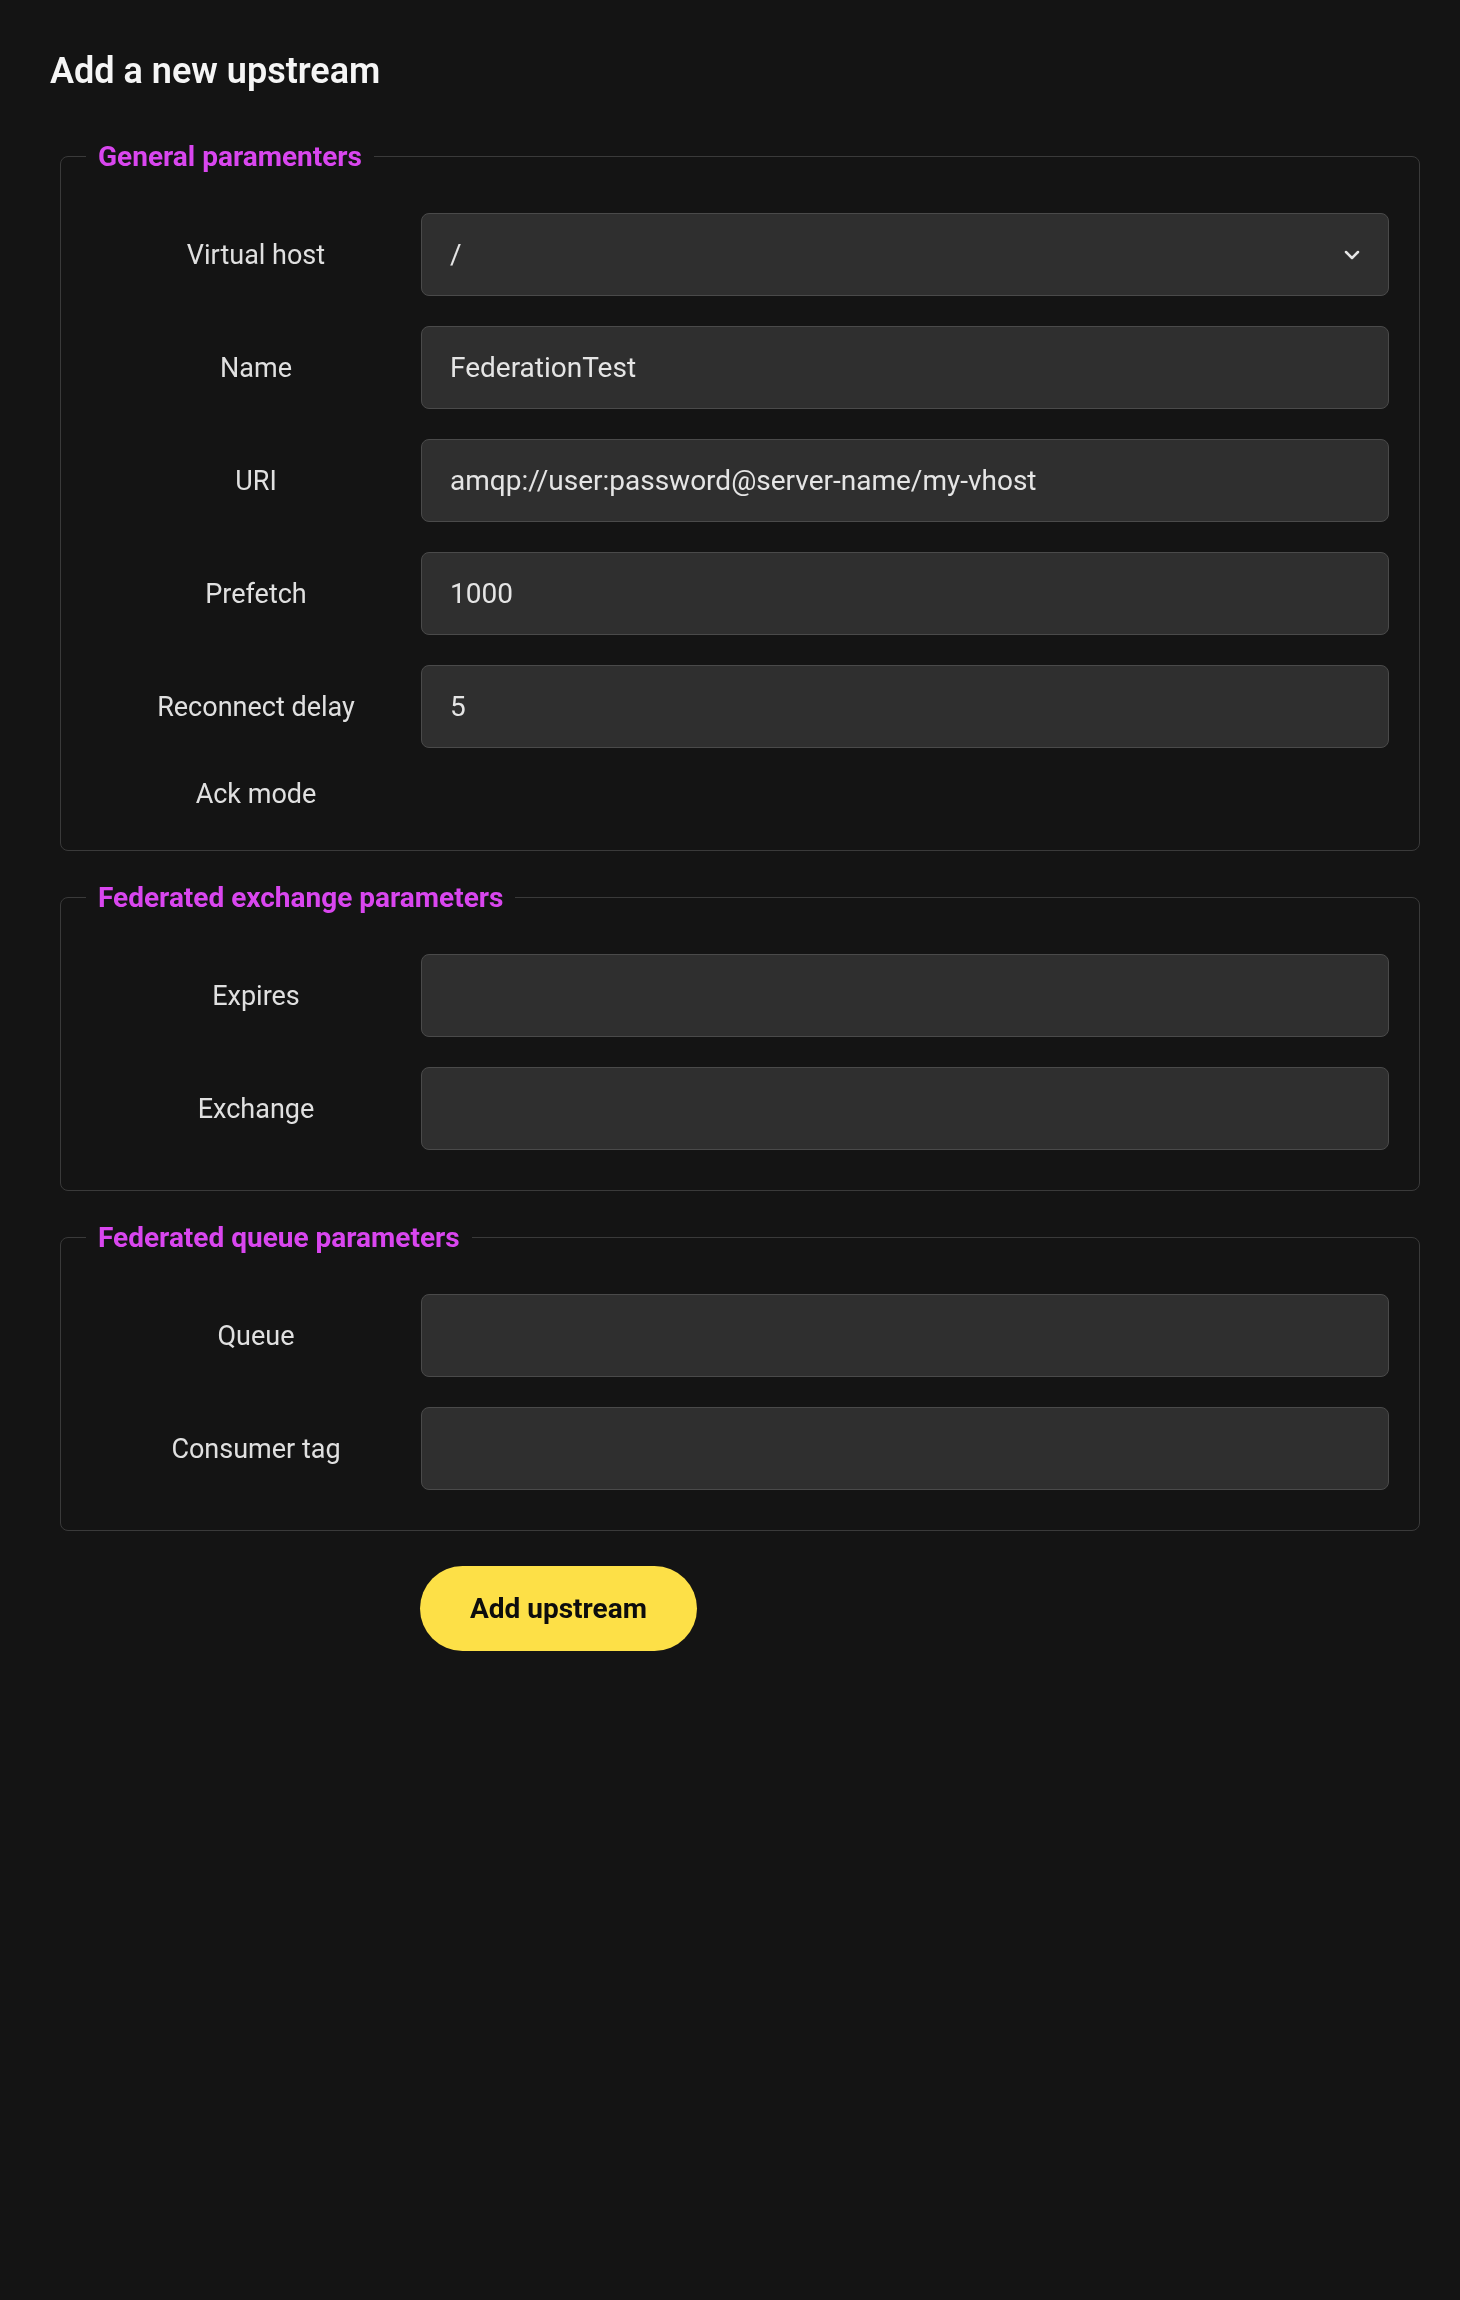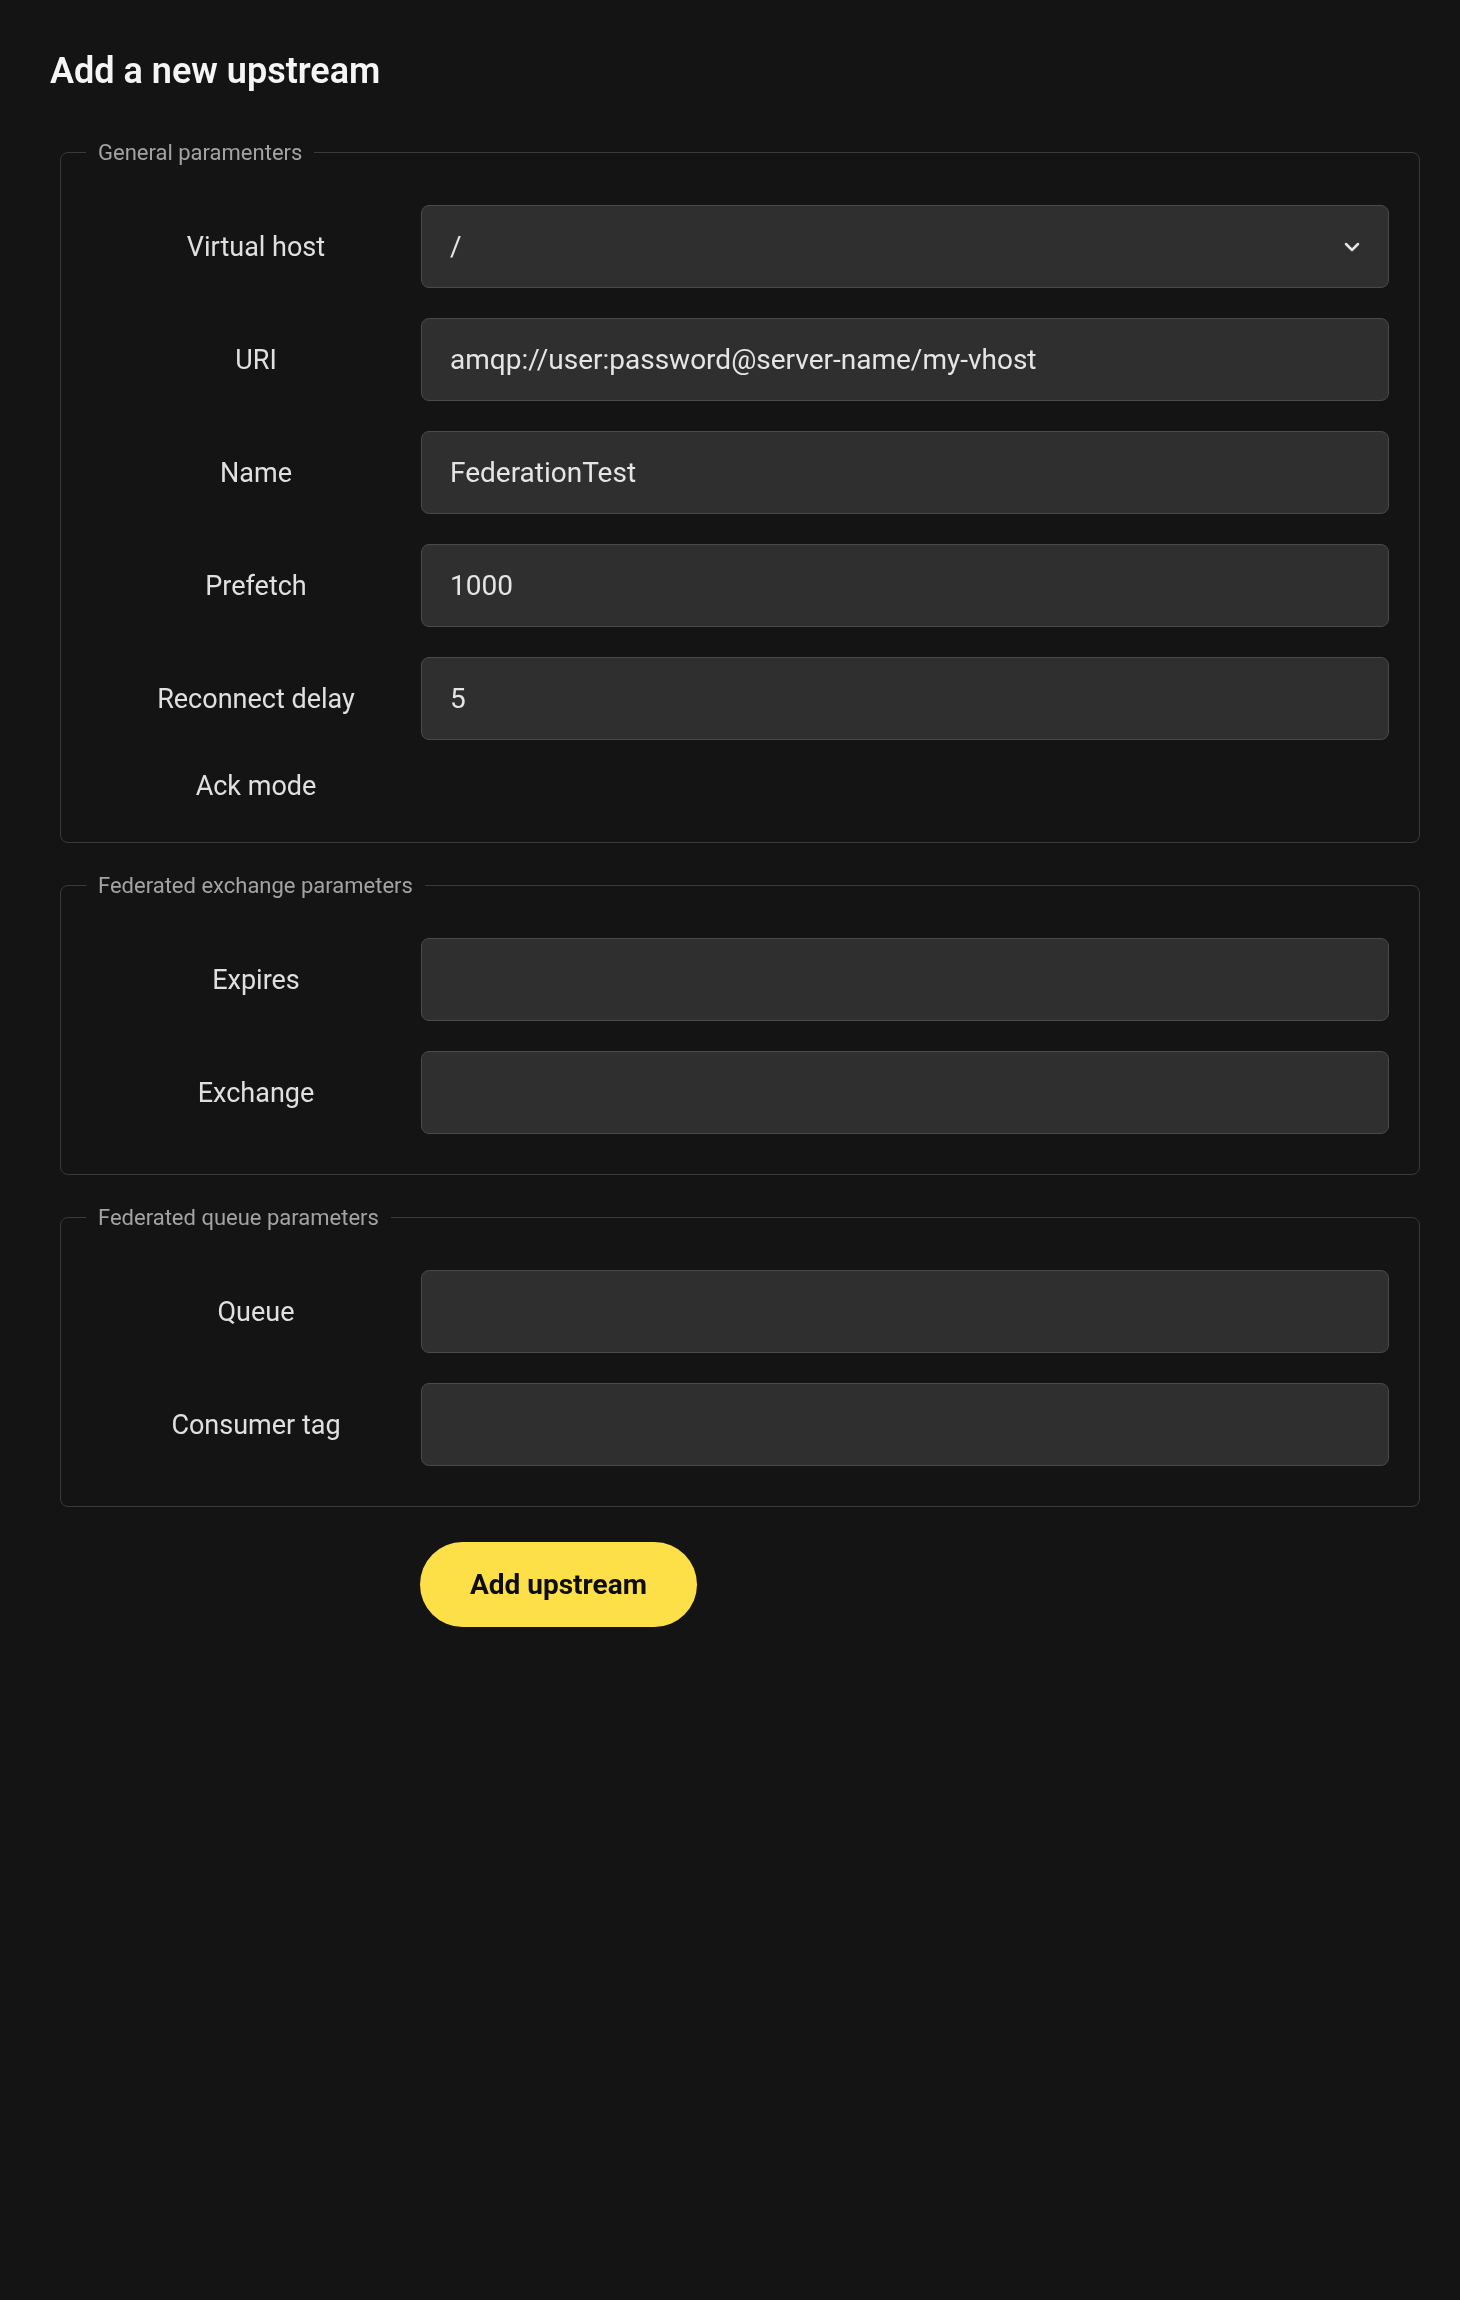--- a/index.html
+++ b/index.html
@@ -23,23 +23,23 @@
       padding-left: 10px;
     }
     fieldset {
       border: 1px solid #3a3a3a;
       border-radius: 8px;
       padding: 40px 30px 40px 30px;
       margin-bottom: 30px;
       margin-left: 20px;
     }
     legend {
-      font-size: 22px;
-      font-weight: 400;
-      color: #a3a3a3;
+      font-size: 28px;
+      font-weight: 700;
+      color: #d946ef;
       padding: 0 12px;
       margin-left: -5px;
     }
     .form-row {
       display: flex;
       align-items: center;
       margin-bottom: 30px;
     }
     .form-row:last-child {
       margin-bottom: 0;
@@ -131,30 +131,30 @@
       </select>
       <span class="chevron-icon">
         <svg viewBox="0 0 24 24" fill="none" stroke="#e5e5e5" stroke-width="2.5" stroke-linecap="round" stroke-linejoin="round">
             <polyline points="6 9 12 15 18 9"></polyline>
           </svg>
       </span>
     </div>
   </div>
 
   <div class="form-row">
+    <div class="form-label">Name</div>
+    <div class="form-control-wrap">
+      <input type="text" class="form-input" value="FederationTest" style="">
+    </div>
+  </div>
+
+  <div class="form-row">
     <div class="form-label">URI</div>
     <div class="form-control-wrap">
       <input type="text" class="form-input" value="amqp://user:password@server-name/my-vhost" style="">
-    </div>
-  </div>
-
-  <div class="form-row">
-    <div class="form-label">Name</div>
-    <div class="form-control-wrap">
-      <input type="text" class="form-input" value="FederationTest" style="">
     </div>
   </div>
 
   <div class="form-row">
     <div class="form-label">Prefetch</div>
     <div class="form-control-wrap">
       <input type="text" class="form-input" value="1000" style="">
     </div>
   </div>
 

